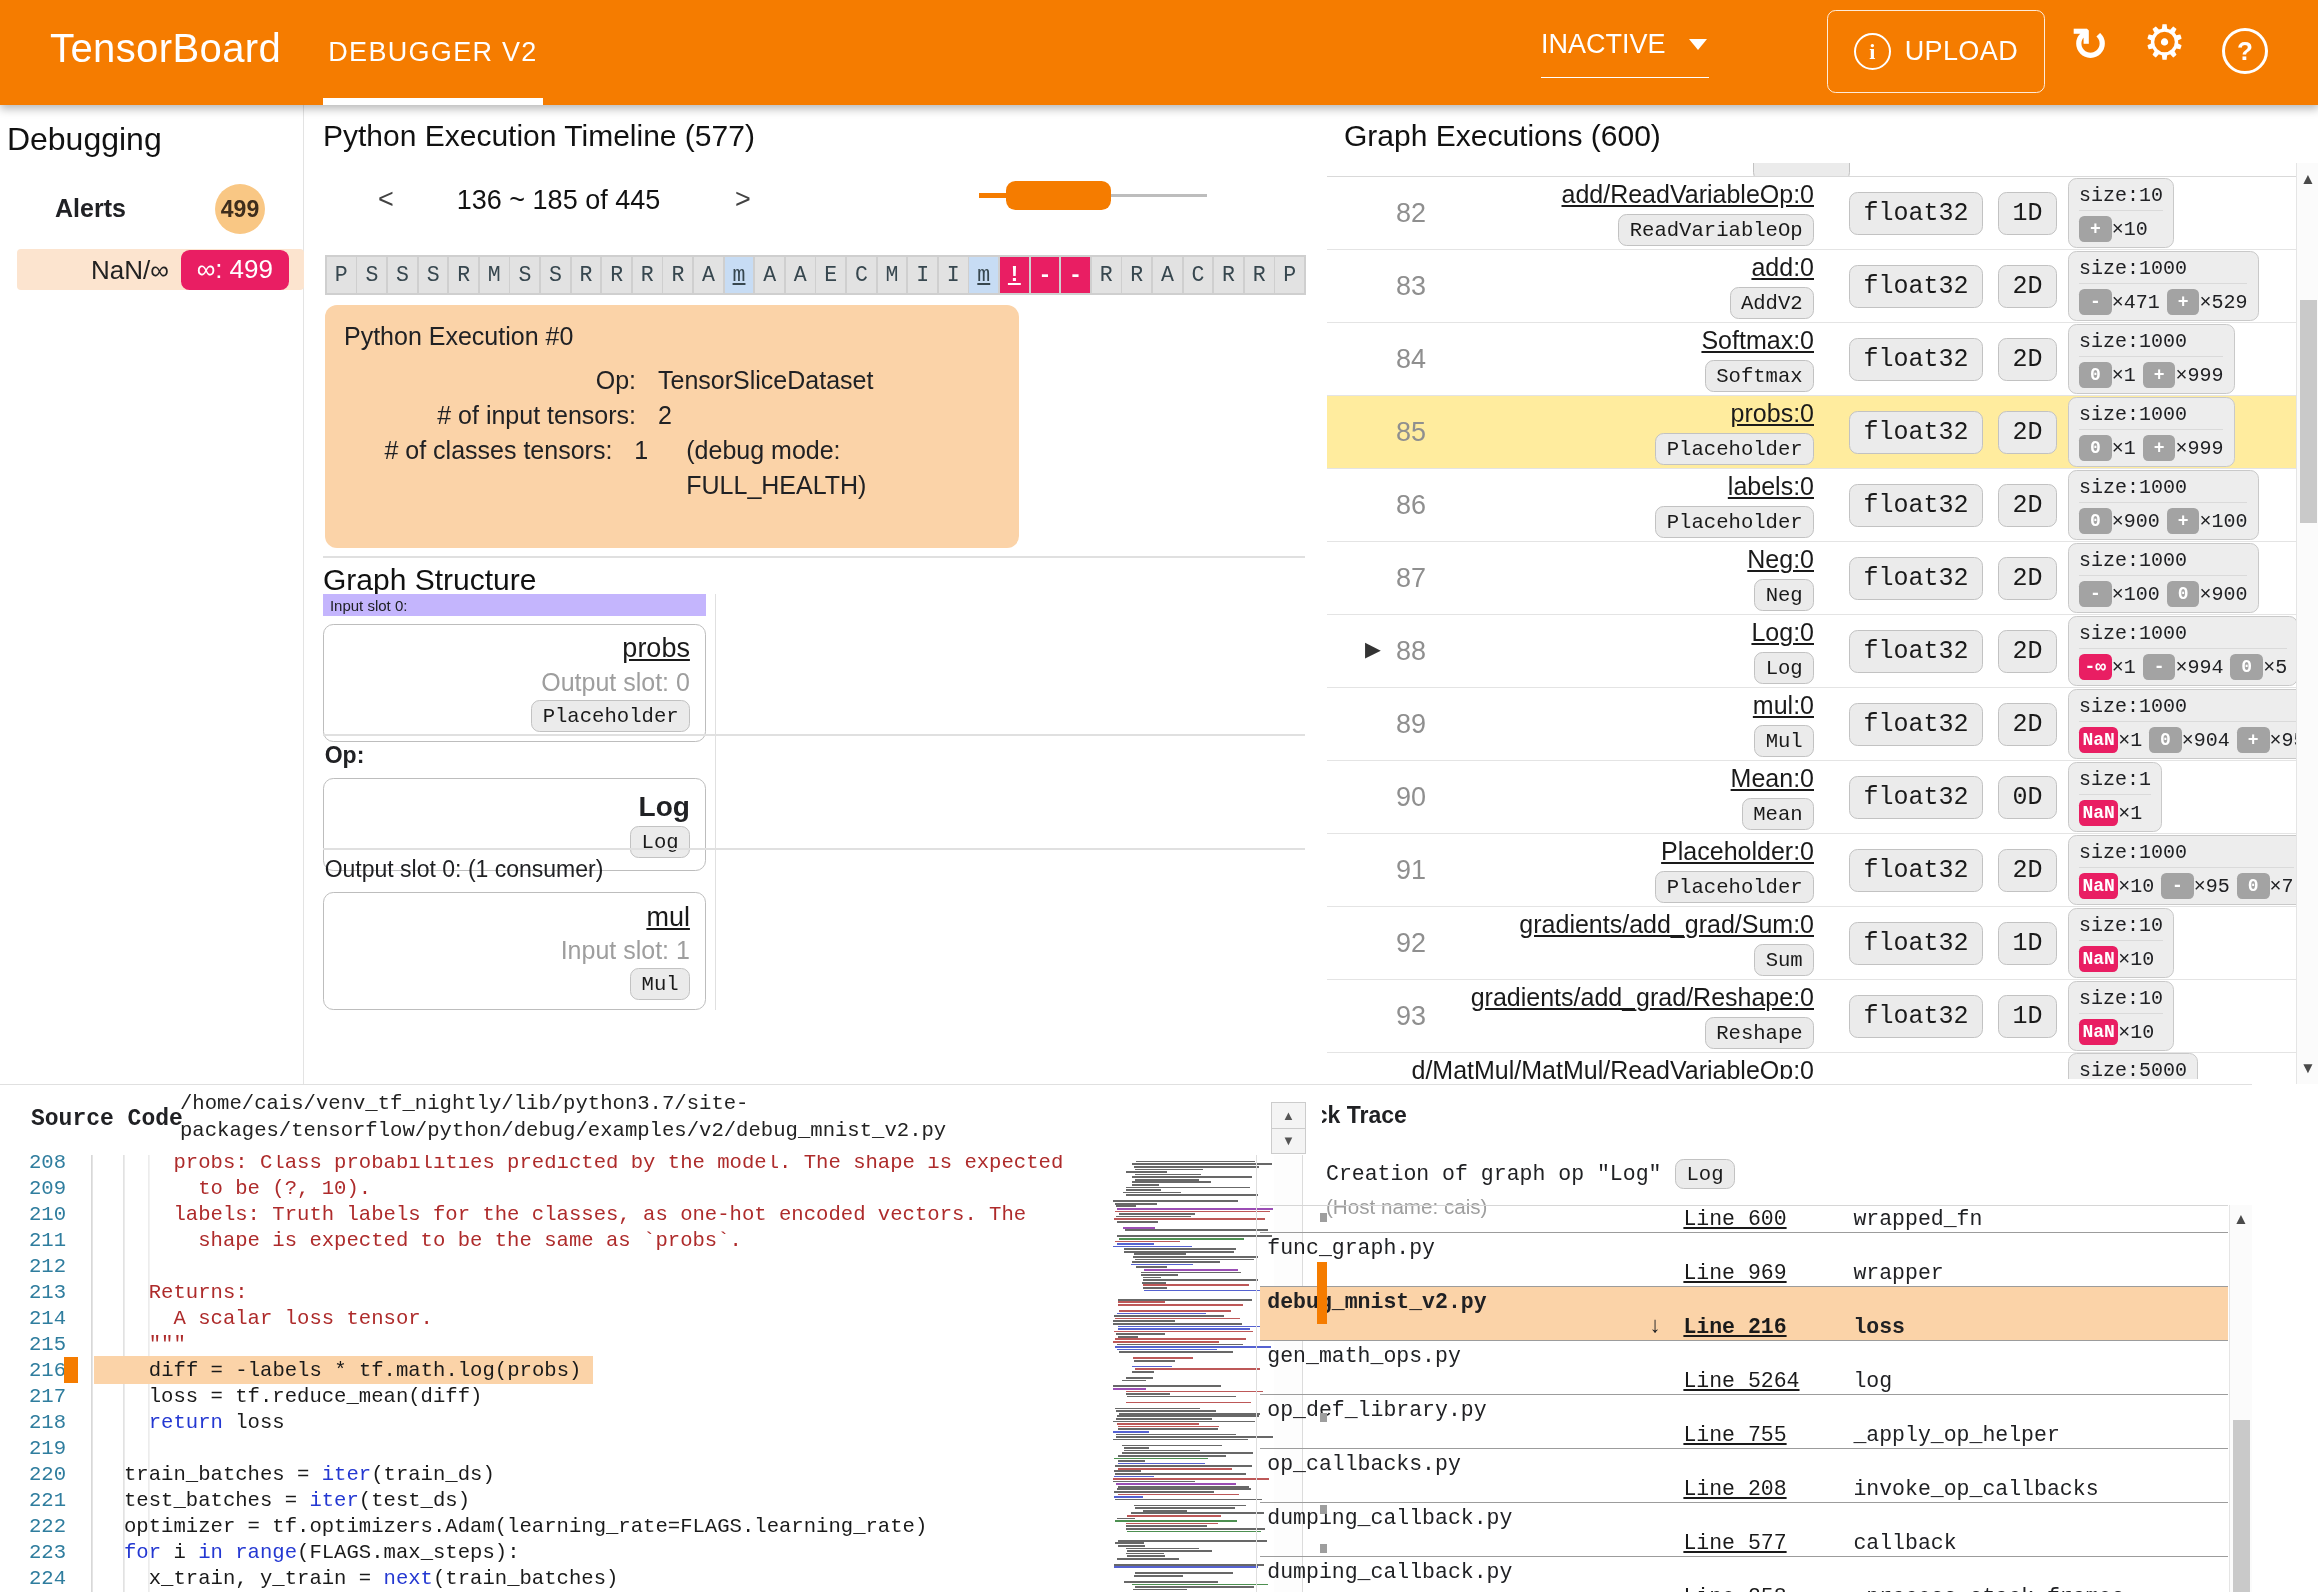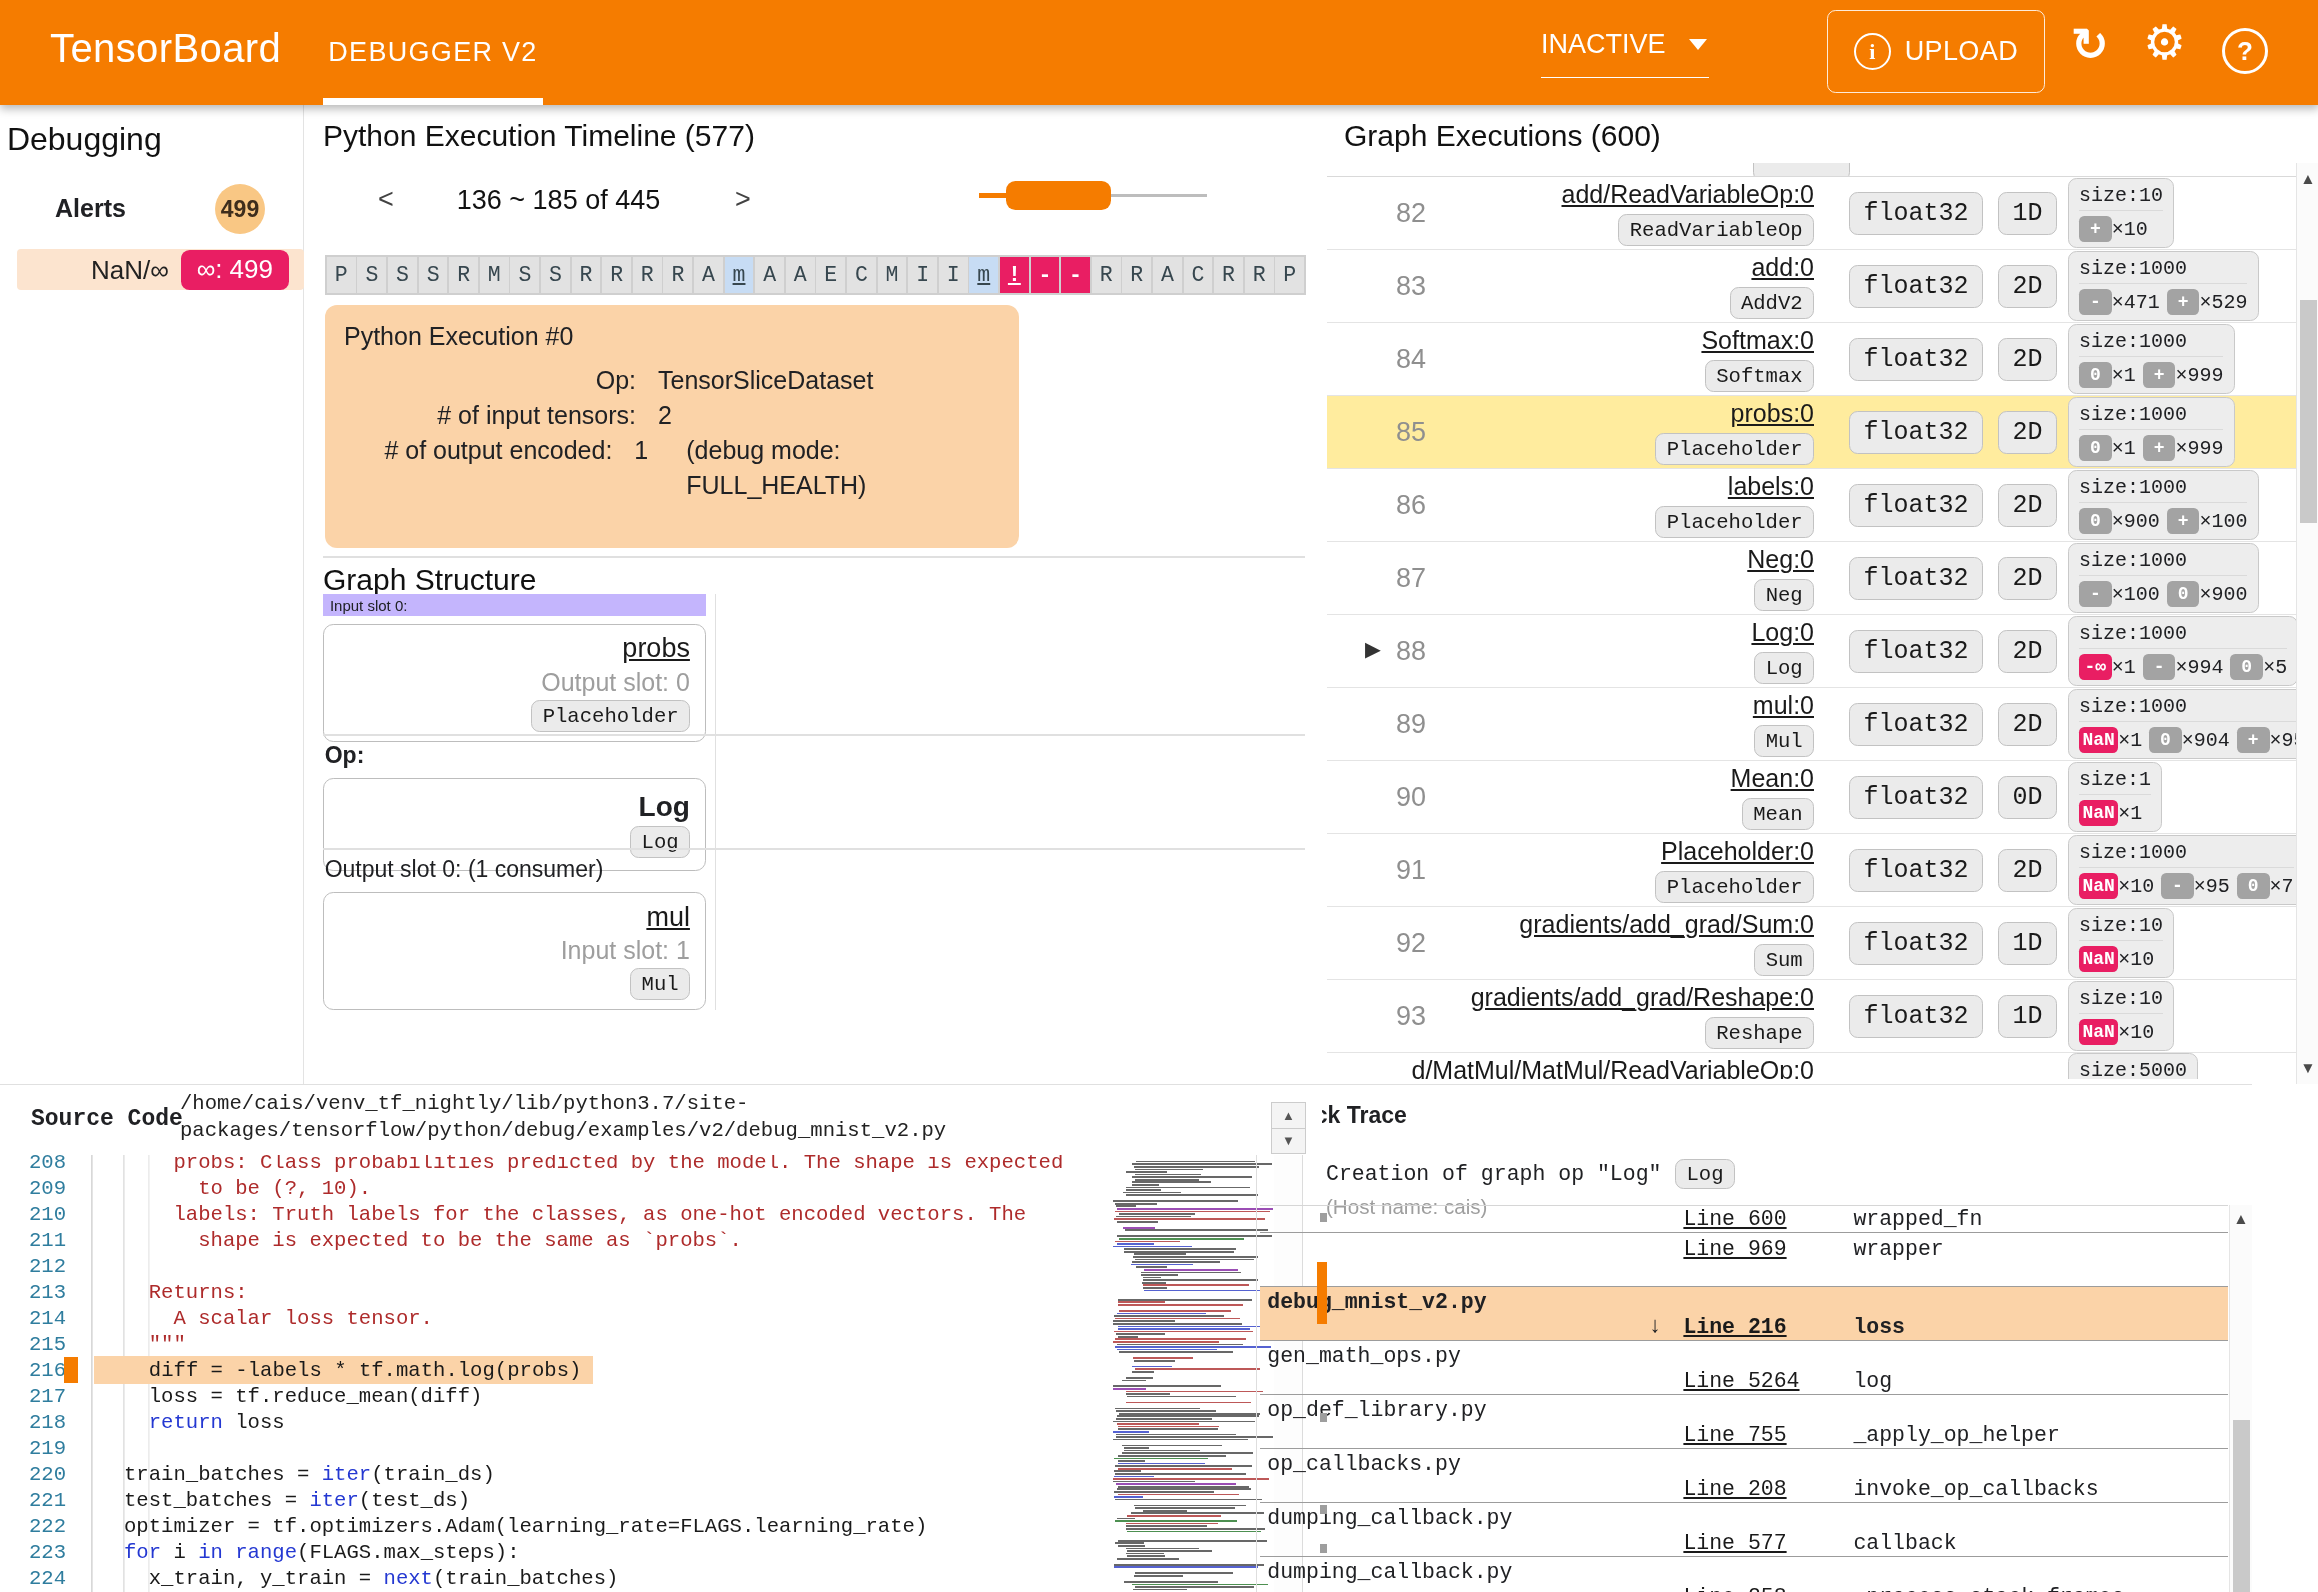--- a/index.html
+++ b/index.html
@@ -242,21 +242,21 @@
   <div id="exec-info-rows">
       <div class="irow">
         <span class="ilabel">Op:</span>
         <span class="ival">TensorSliceDataset</span>
       </div>
       <div class="irow">
         <span class="ilabel"># of input tensors:</span>
         <span class="ival">2</span>
       </div>
       <div class="irow">
-        <span class="ilabel"># of output encoded:</span>
+        <span class="ilabel"># of classes tensors:</span>
         <span class="ival">1</span>
         <span class="inote">(debug mode: FULL_HEALTH)</span>
       </div>
     </div>
 </div>
 
 <div class="mid-divider" style="top:556px;"></div>
 <div id="gs-title">Graph Structure</div>
 
 <div class="gs-sec" style="top:594px;">
@@ -743,20 +743,21 @@
   <div id="stack-creation" class="mono">
     <span>Creation of graph op "Log"</span>
     <span class="chip">Log</span>
   </div>
   <div id="stack-host">(Host name: cais)</div>
   <div id="stack-frames">
       <div class="frame part">
         <div class="f-line"><a class="f-link">Line 600</a><span class="f-fn">wrapped_fn</span></div>
       </div>
       <div class="frame">
+        <div class="f-file">func_graph.py</div>
         <div class="f-line"><a class="f-link">Line 969</a><span class="f-fn">wrapper</span></div>
       </div>
       <div class="frame act">
         <div class="f-file">debug_mnist_v2.py</div>
         <div class="f-line"><span class="dn">↓</span><a class="f-link">Line 216</a><span class="f-fn">loss</span></div>
       </div>
       <div class="frame">
         <div class="f-file">gen_math_ops.py</div>
         <div class="f-line"><a class="f-link">Line 5264</a><span class="f-fn">log</span></div>
       </div>

